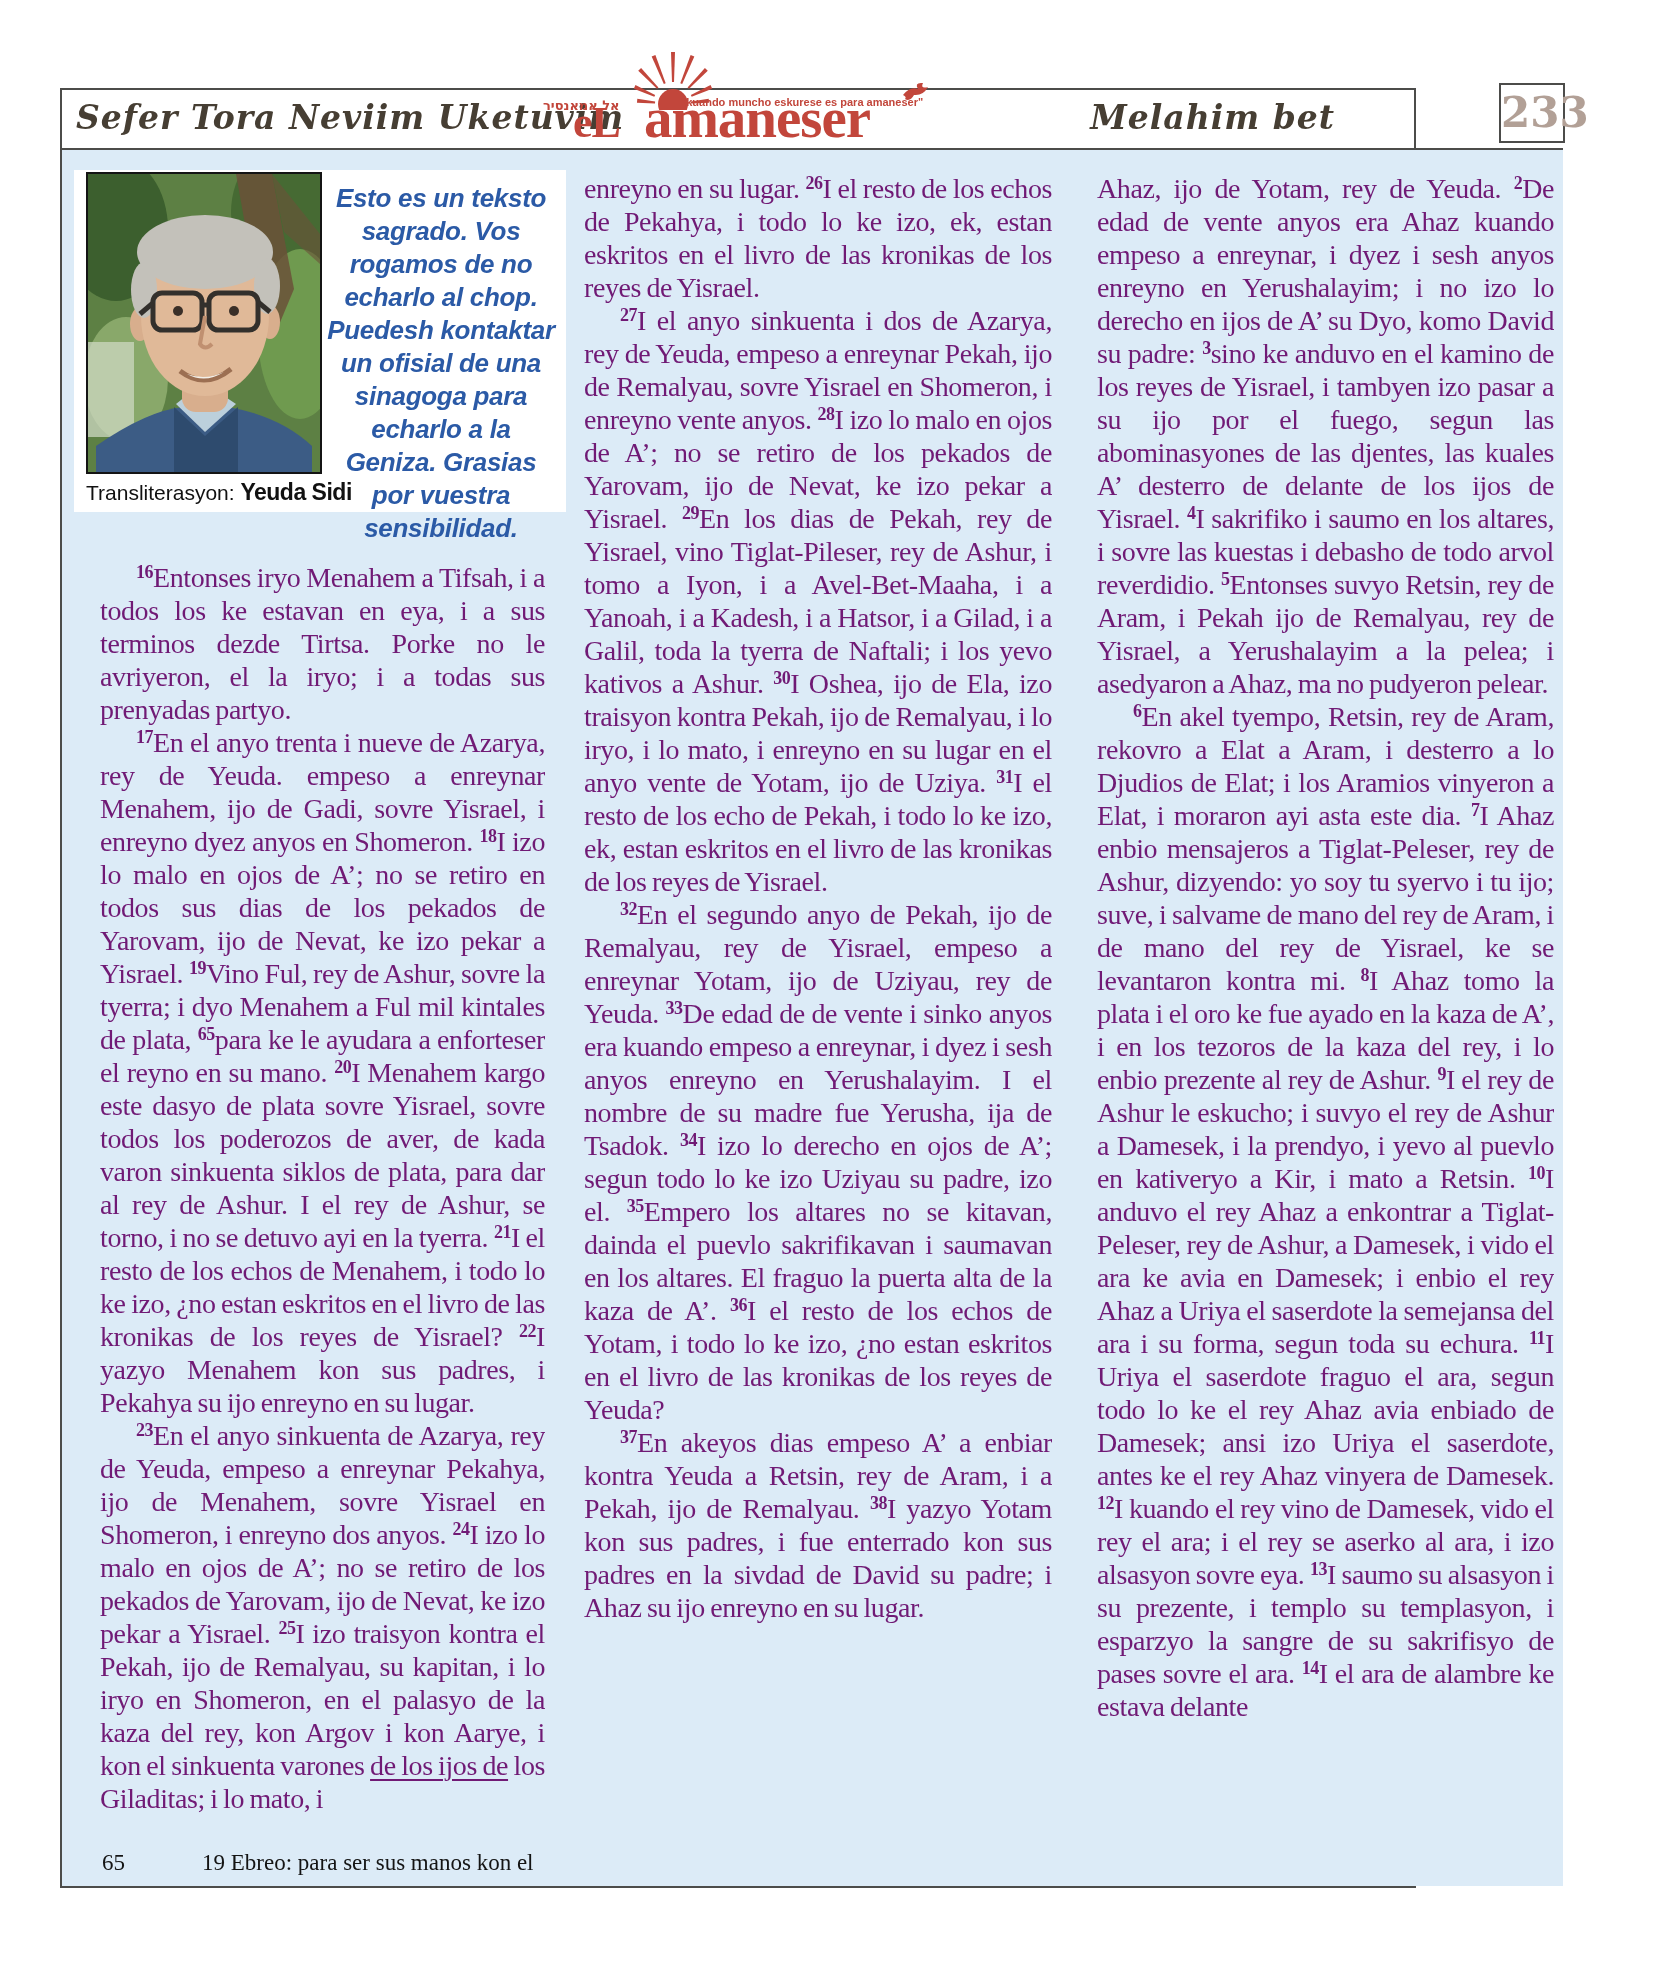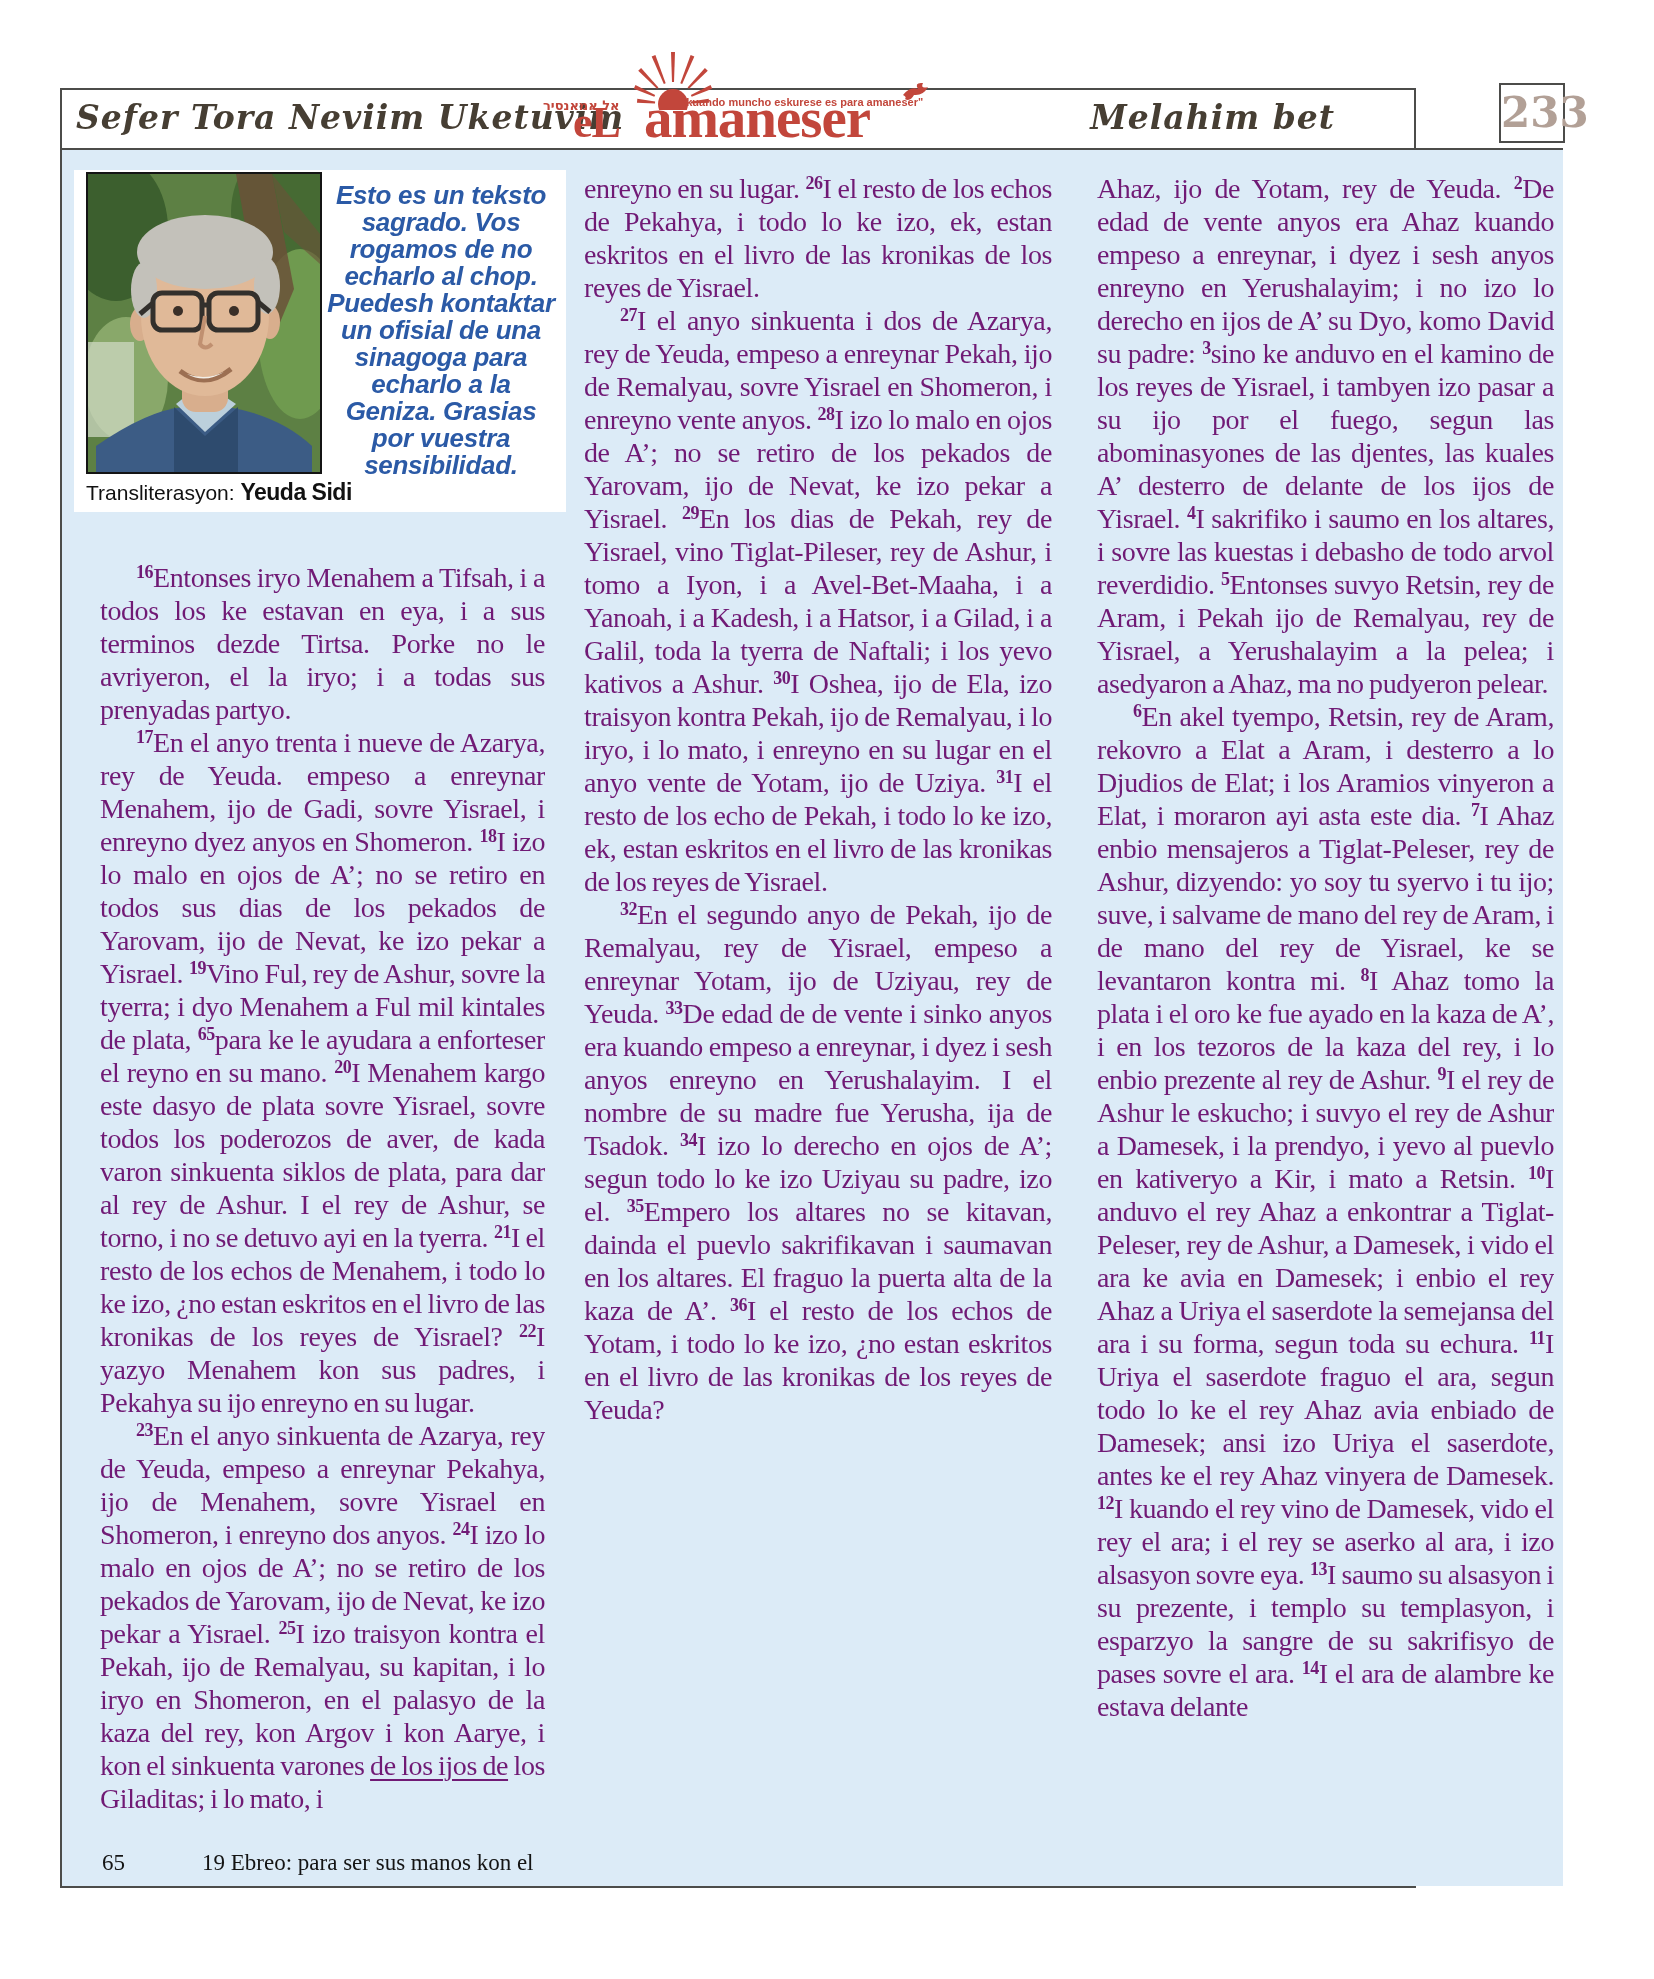--- a/index.html
+++ b/index.html
@@ -34,21 +34,21 @@
            border-top:2px solid #4c4c4a;box-sizing:border-box;overflow:hidden;}
   
   .info-box{position:absolute;left:12px;top:20px;width:492px;height:342px;background:#ffffff;}
   .photo-frame{position:absolute;left:12px;top:2px;width:232px;height:298px;
                border:2px solid #141414;overflow:hidden;background:#5d8044;}
   .photo-caption{position:absolute;left:12px;top:309px;white-space:nowrap;
                  font-family:"Liberation Sans",sans-serif;font-size:21px;color:#111;}
   .photo-caption b{font-size:23px;letter-spacing:-0.5px;}
   .sacred-note{position:absolute;left:252px;top:12px;width:230px;text-align:center;
                font-family:"Liberation Sans",sans-serif;font-style:italic;font-weight:bold;
-               font-size:26px;line-height:27px;color:#2b5aa6;letter-spacing:-0.3px;}
+               font-size:26px;line-height:33px;color:#2b5aa6;letter-spacing:-0.3px;}
   
   .col{position:absolute;font-size:28px;line-height:33px;text-align:justify;color:#701a75;
        letter-spacing:-0.4px;word-spacing:-1.2px;overflow:hidden;}
   .col-1{left:38px;top:395px;width:445px;height:1262px;margin-top:16px;}
   .col-2{left:522px;top:22px;width:468px;height:1658px;}
   .col-3{left:1035px;top:22px;width:457px;height:1658px;}
   .para{margin:0;}
   .para.ind{text-indent:36px;}
   sup.vnum{font-weight:bold;font-size:18px;line-height:0;position:relative;top:1px;
            vertical-align:super;letter-spacing:-0.5px;}
@@ -141,20 +141,21 @@
 
       <div class="col col-1">
           <p class="para ind"><sup class="vnum">16</sup>Entonses iryo Menahem a Tifsah, i a todos los ke estavan en eya, i a sus terminos dezde Tirtsa. Porke no le avriyeron, el la iryo; i a todas sus prenyadas partyo.</p>
           <p class="para ind"><sup class="vnum">17</sup>En el anyo trenta i nueve de Azarya, rey de Yeuda. empeso a enreynar Menahem, ijo de Gadi, sovre Yisrael, i enreyno dyez anyos en Shomeron. <sup class="vnum">18</sup>I izo lo malo en ojos de A’; no se retiro en todos sus dias de los pekados de Yarovam, ijo de Nevat, ke izo pekar a Yisrael. <sup class="vnum">19</sup>Vino Ful, rey de Ashur, sovre la tyerra; i dyo Menahem a Ful mil kintales de plata, <sup class="vnum">65</sup>para ke le ayudara a enforteser el reyno en su mano. <sup class="vnum">20</sup>I Menahem kargo este dasyo de plata sovre Yisrael, sovre todos los poderozos de aver, de kada varon sinkuenta siklos de plata, para dar al rey de Ashur. I el rey de Ashur, se torno, i no se detuvo ayi en la tyerra. <sup class="vnum">21</sup>I el resto de los echos de Menahem, i todo lo ke izo, ¿no estan eskritos en el livro de las kronikas de los reyes de Yisrael? <sup class="vnum">22</sup>I yazyo Menahem kon sus padres, i Pekahya su ijo enreyno en su lugar.</p>
           <p class="para ind"><sup class="vnum">23</sup>En el anyo sinkuenta de Azarya, rey de Yeuda, empeso a enreynar Pekahya, ijo de Menahem, sovre Yisrael en Shomeron, i enreyno dos anyos. <sup class="vnum">24</sup>I izo lo malo en ojos de A’; no se retiro de los pekados de Yarovam, ijo de Nevat, ke izo pekar a Yisrael. <sup class="vnum">25</sup>I izo traisyon kontra el Pekah, ijo de Remalyau, su kapitan, i lo iryo en Shomeron, en el palasyo de la kaza del rey, kon Argov i kon Aarye, i kon el sinkuenta varones <span class="uline">de los ijos de</span> los Giladitas; i lo mato, i</p>
         </div>
       <div class="col col-2">
           <p class="para">enreyno en su lugar. <sup class="vnum">26</sup>I el resto de los echos de Pekahya, i todo lo ke izo, ek, estan eskritos en el livro de las kronikas de los reyes de Yisrael.</p>
           <p class="para ind"><sup class="vnum">27</sup>I el anyo sinkuenta i dos de Azarya, rey de Yeuda, empeso a enreynar Pekah, ijo de Remalyau, sovre Yisrael en Shomeron, i enreyno vente anyos. <sup class="vnum">28</sup>I izo lo malo en ojos de A’; no se retiro de los pekados de Yarovam, ijo de Nevat, ke izo pekar a Yisrael. <sup class="vnum">29</sup>En los dias de Pekah, rey de Yisrael, vino Tiglat-Pileser, rey de Ashur, i tomo a Iyon, i a Avel-Bet-Maaha, i a Yanoah, i a Kadesh, i a Hatsor, i a Gilad, i a Galil, toda la tyerra de Naftali; i los yevo kativos a Ashur. <sup class="vnum">30</sup>I Oshea, ijo de Ela, izo traisyon kontra Pekah, ijo de Remalyau, i lo iryo, i lo mato, i enreyno en su lugar en el anyo vente de Yotam, ijo de Uziya. <sup class="vnum">31</sup>I el resto de los echo de Pekah, i todo lo ke izo, ek, estan eskritos en el livro de las kronikas de los reyes de Yisrael.</p>
           <p class="para ind"><sup class="vnum">32</sup>En el segundo anyo de Pekah, ijo de Remalyau, rey de Yisrael, empeso a enreynar Yotam, ijo de Uziyau, rey de Yeuda. <sup class="vnum">33</sup>De edad de de vente i sinko anyos era kuando empeso a enreynar, i dyez i sesh anyos enreyno en Yerushalayim. I el nombre de su madre fue Yerusha, ija de Tsadok. <sup class="vnum">34</sup>I izo lo derecho en ojos de A’; segun todo lo ke izo Uziyau su padre, izo el. <sup class="vnum">35</sup>Empero los altares no se kitavan, dainda el puevlo sakrifikavan i saumavan en los altares. El fraguo la puerta alta de la kaza de A’. <sup class="vnum">36</sup>I el resto de los echos de Yotam, i todo lo ke izo, ¿no estan eskritos en el livro de las kronikas de los reyes de Yeuda?</p>
+          <p class="para ind"><sup class="vnum">37</sup>En akeyos dias empeso A’ a enbiar kontra Yeuda a Retsin, rey de Aram, i a Pekah, ijo de Remalyau. <sup class="vnum">38</sup>I yazyo Yotam kon sus padres, i fue enterrado kon sus padres en la sivdad de David su padre; i Ahaz su ijo enreyno en su lugar.</p>
         </div>
       <div class="col col-3">
           <p class="para">Ahaz, ijo de Yotam, rey de Yeuda. <sup class="vnum">2</sup>De edad de vente anyos era Ahaz kuando empeso a enreynar, i dyez i sesh anyos enreyno en Yerushalayim; i no izo lo derecho en ijos de A’ su Dyo, komo David su padre: <sup class="vnum">3</sup>sino ke anduvo en el kamino de los reyes de Yisrael, i tambyen izo pasar a su ijo por el fuego, segun las abominasyones de las djentes, las kuales A’ desterro de delante de los ijos de Yisrael. <sup class="vnum">4</sup>I sakrifiko i saumo en los altares, i sovre las kuestas i debasho de todo arvol reverdidio. <sup class="vnum">5</sup>Entonses suvyo Retsin, rey de Aram, i Pekah ijo de Remalyau, rey de Yisrael, a Yerushalayim a la pelea; i asedyaron a Ahaz, ma no pudyeron pelear.</p>
           <p class="para ind"><sup class="vnum">6</sup>En akel tyempo, Retsin, rey de Aram, rekovro a Elat a Aram, i desterro a lo Djudios de Elat; i los Aramios vinyeron a Elat, i moraron ayi asta este dia. <sup class="vnum">7</sup>I Ahaz enbio mensajeros a Tiglat-Peleser, rey de Ashur, dizyendo: yo soy tu syervo i tu ijo; suve, i salvame de mano del rey de Aram, i de mano del rey de Yisrael, ke se levantaron kontra mi. <sup class="vnum">8</sup>I Ahaz tomo la plata i el oro ke fue ayado en la kaza de A’, i en los tezoros de la kaza del rey, i lo enbio prezente al rey de Ashur. <sup class="vnum">9</sup>I el rey de Ashur le eskucho; i suvyo el rey de Ashur a Damesek, i la prendyo, i yevo al puevlo en kativeryo a Kir, i mato a Retsin. <sup class="vnum">10</sup>I anduvo el rey Ahaz a enkontrar a Tiglat-Peleser, rey de Ashur, a Damesek, i vido el ara ke avia en Damesek; i enbio el rey Ahaz a Uriya el saserdote la semejansa del ara i su forma, segun toda su echura. <sup class="vnum">11</sup>I Uriya el saserdote fraguo el ara, segun todo lo ke el rey Ahaz avia enbiado de Damesek; ansi izo Uriya el saserdote, antes ke el rey Ahaz vinyera de Damesek. <sup class="vnum">12</sup>I kuando el rey vino de Damesek, vido el rey el ara; i el rey se aserko al ara, i izo alsasyon sovre eya. <sup class="vnum">13</sup>I saumo su alsasyon i su prezente, i templo su templasyon, i esparzyo la sangre de su sakrifisyo de pases sovre el ara. <sup class="vnum">14</sup>I el ara de alambre ke estava delante</p>
         </div>
 
       <div class="footnote">
         <span class="fn-num">65</span><span>19 Ebreo: para ser sus manos kon el</span>
       </div>
     </div>

